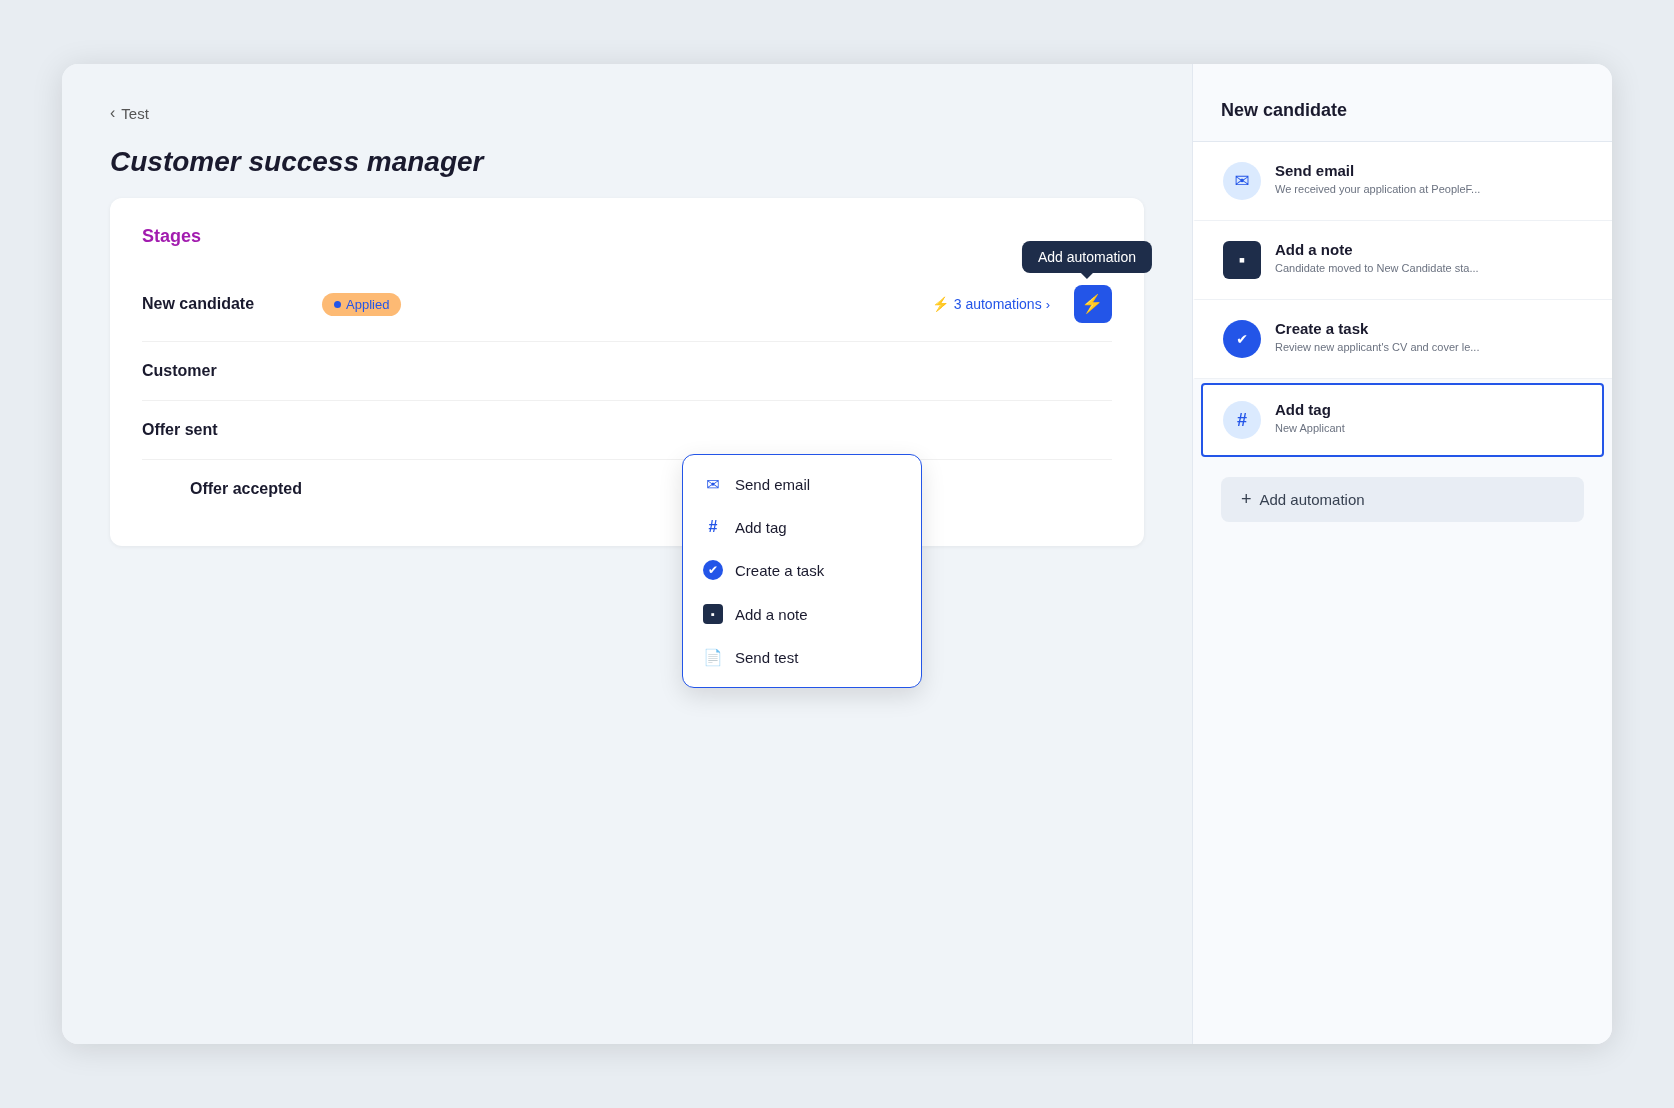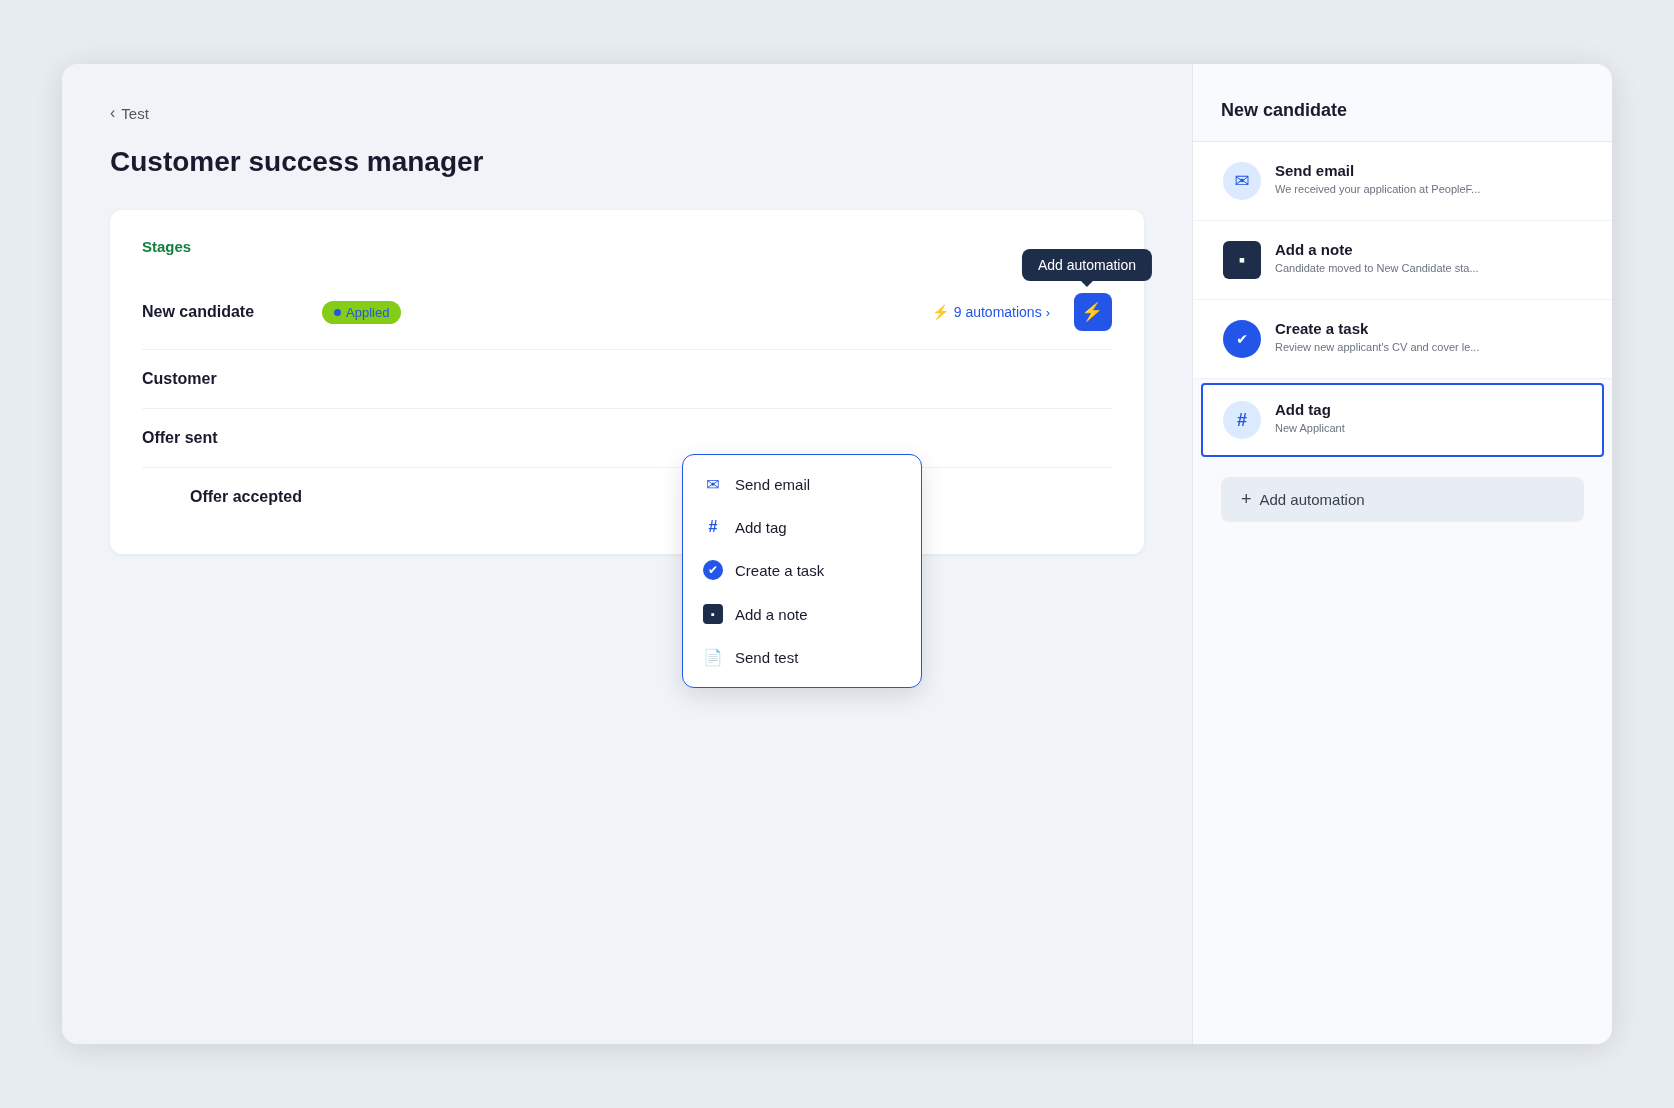--- a/index.html
+++ b/index.html
@@ -41,52 +41,53 @@
       margin-bottom: 24px;
     }
     .back-link .chevron {
       font-size: 16px;
       color: #555;
     }
     .page-title {
       font-size: 28px;
       font-weight: 700;
       color: #1a1a2e;
-      margin-bottom: 32px;
+      margin-bottom: 20px;
+      font-style: italic;
     }
     .stages-card {
       background: #fff;
       border-radius: 12px;
       padding: 28px 32px;
       box-shadow: 0 1px 4px rgba(0,0,0,0.06);
     }
     .stages-title {
-      font-size: 15px;
+      font-size: 18px;
       font-weight: 700;
-      color: #15803d;
+      color: #a21caf;
       margin-bottom: 20px;
     }
     .stage-row {
       display: flex;
       align-items: center;
       padding: 18px 0;
       border-bottom: 1px solid #f0f0f0;
     }
     .stage-row:last-child { border-bottom: none; margin-left: 48px; }
     .stage-name {
       font-size: 16px;
       font-weight: 600;
       color: #1a1a2e;
       min-width: 180px;
     }
     .stage-badge {
       display: flex;
       align-items: center;
       gap: 5px;
-      background: #84cc16;
+      background: #fdba74;
       color: #2355e8;
       font-size: 13px;
       font-weight: 500;
       padding: 4px 12px;
       border-radius: 20px;
       margin-right: 20px;
     }
     .badge-dot {
       width: 7px;
       height: 7px;
@@ -284,21 +285,21 @@
 
       <div class="stage-row">
         <span class="stage-name">New candidate</span>
         <div class="stage-badge">
           <div class="badge-dot"></div>
           <span>Applied</span>
         </div>
         <div style="flex:1"></div>
         <div class="automations-link">
           <span style="font-size:14px;">⚡</span>
-          <span>9 automations</span>
+          <span>3 automations</span>
           <span style="font-size:13px;">›</span>
         </div>
         <div style="position:relative; margin-left:12px;">
           <div class="tooltip">
             <span>Add automation</span>
           </div>
           <button class="lightning-btn">
             <span>⚡</span>
           </button>
         </div>

